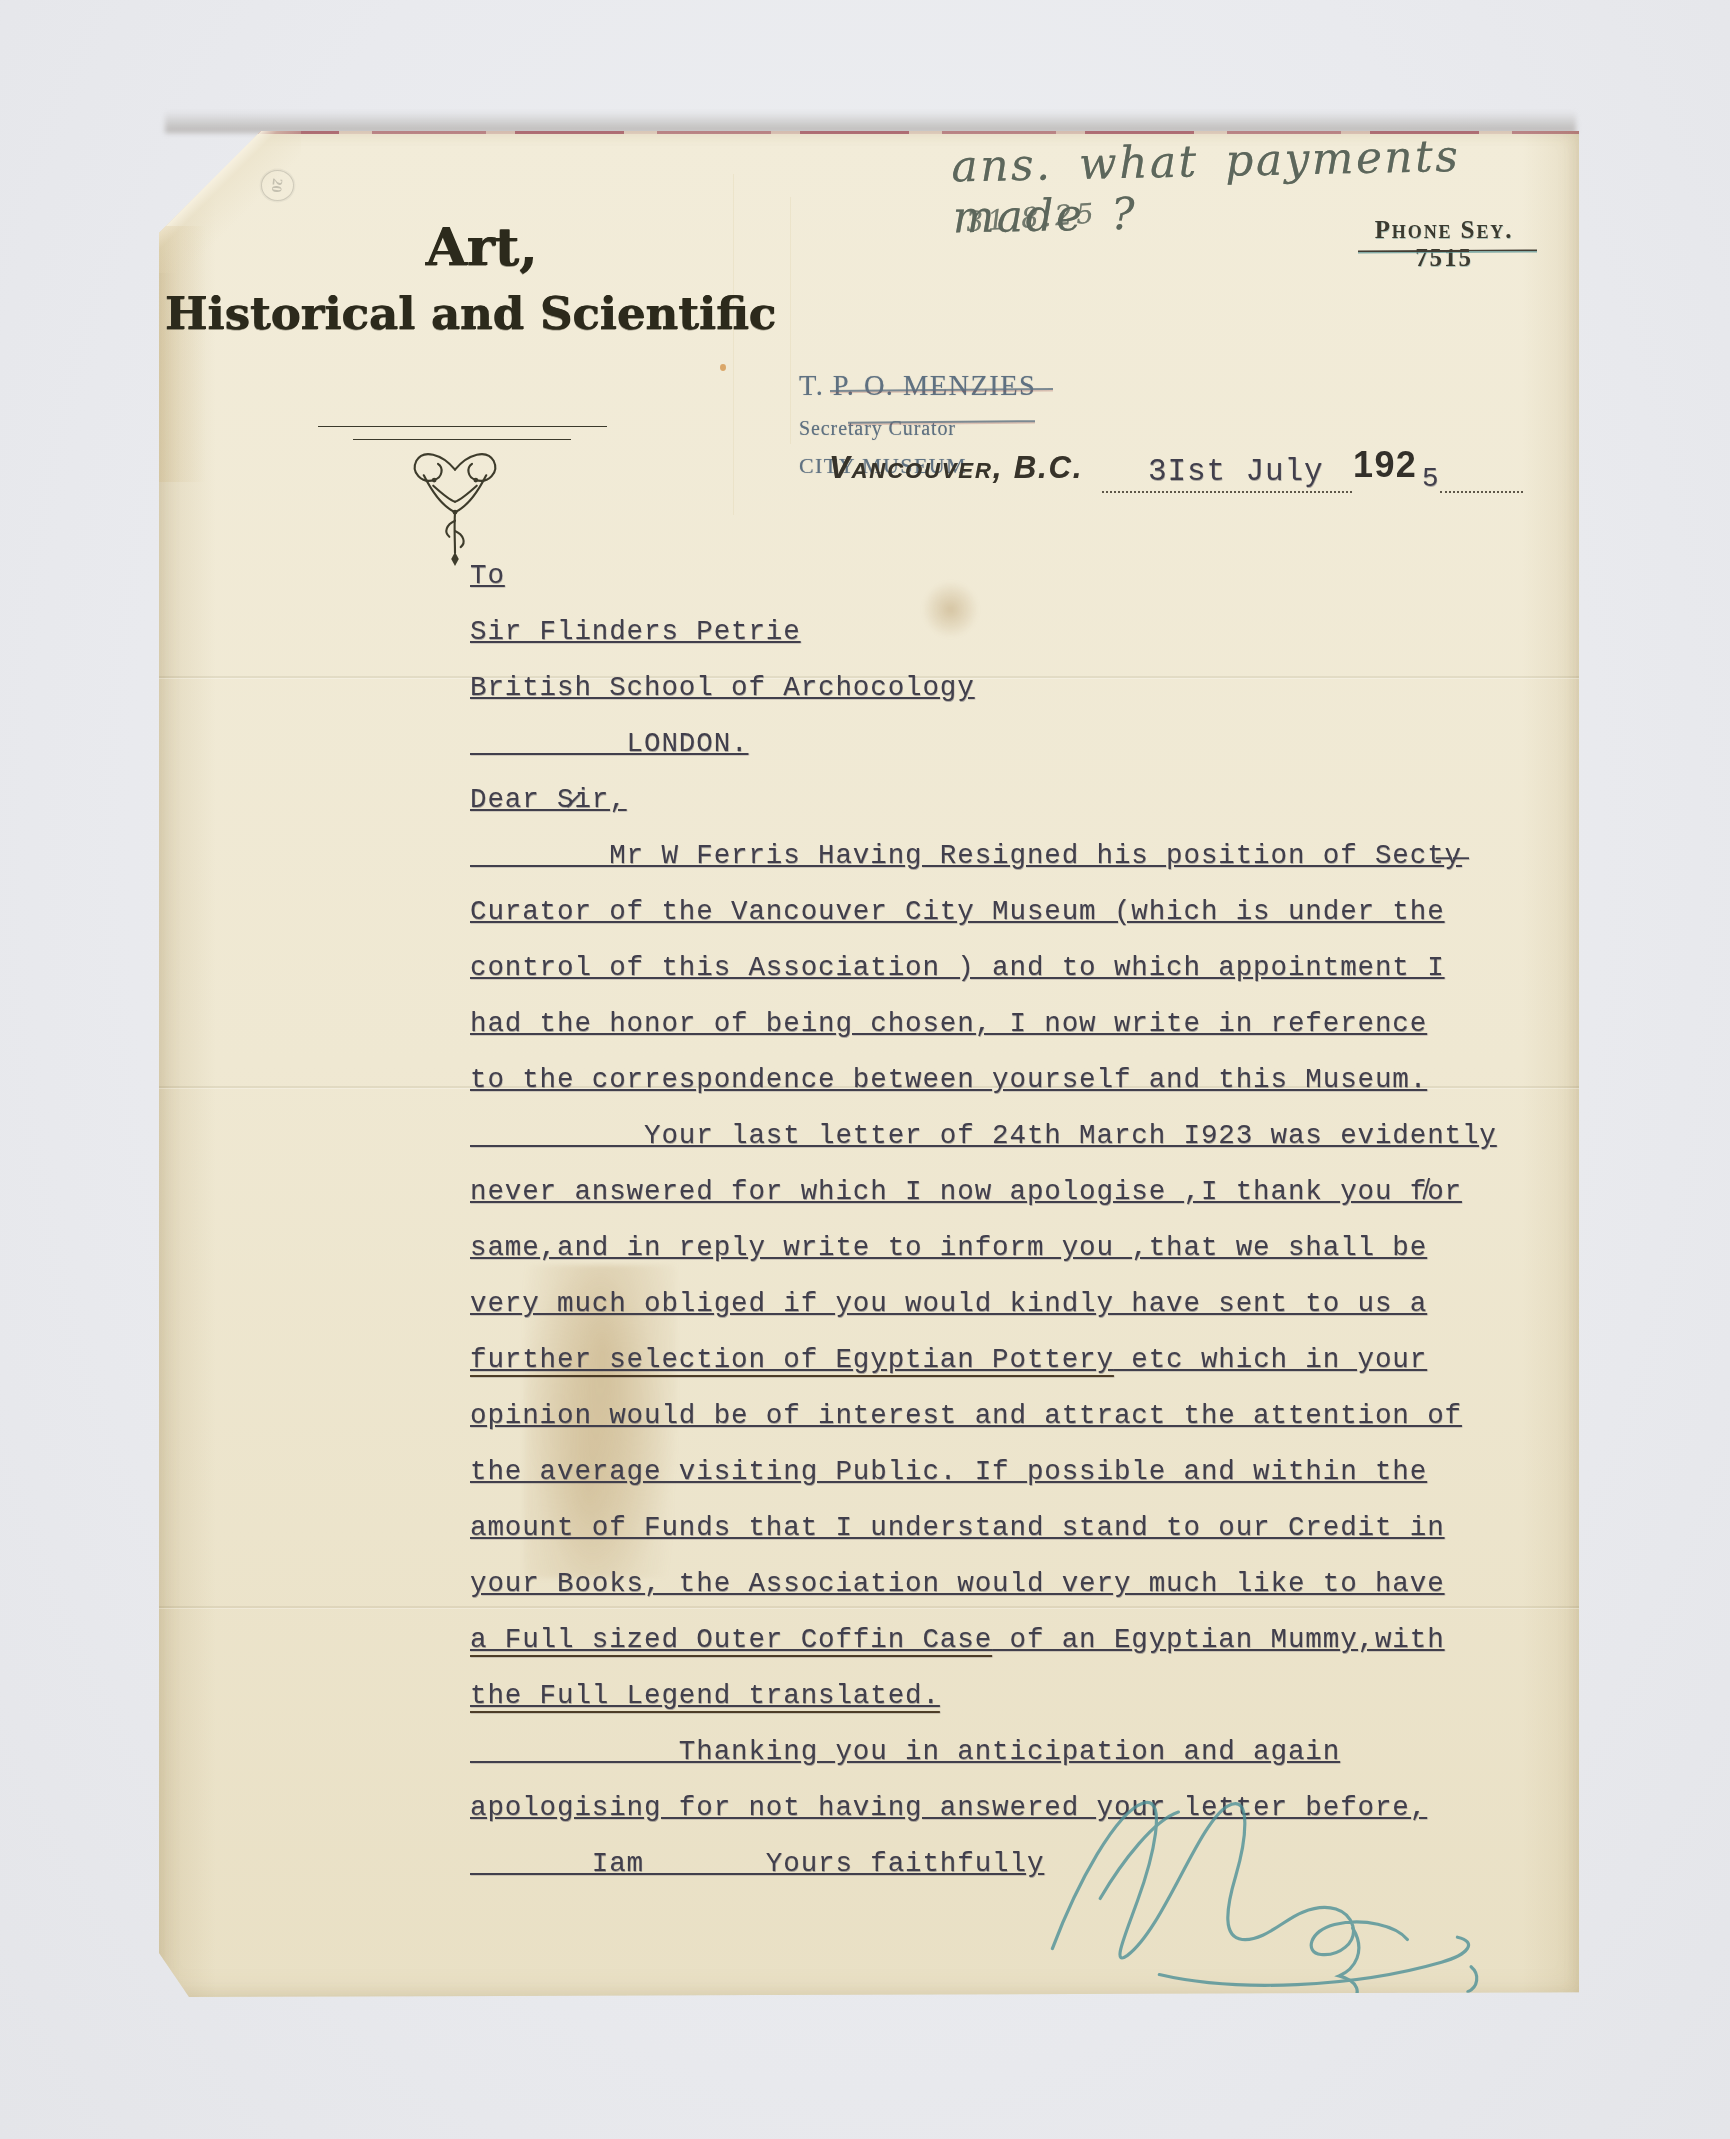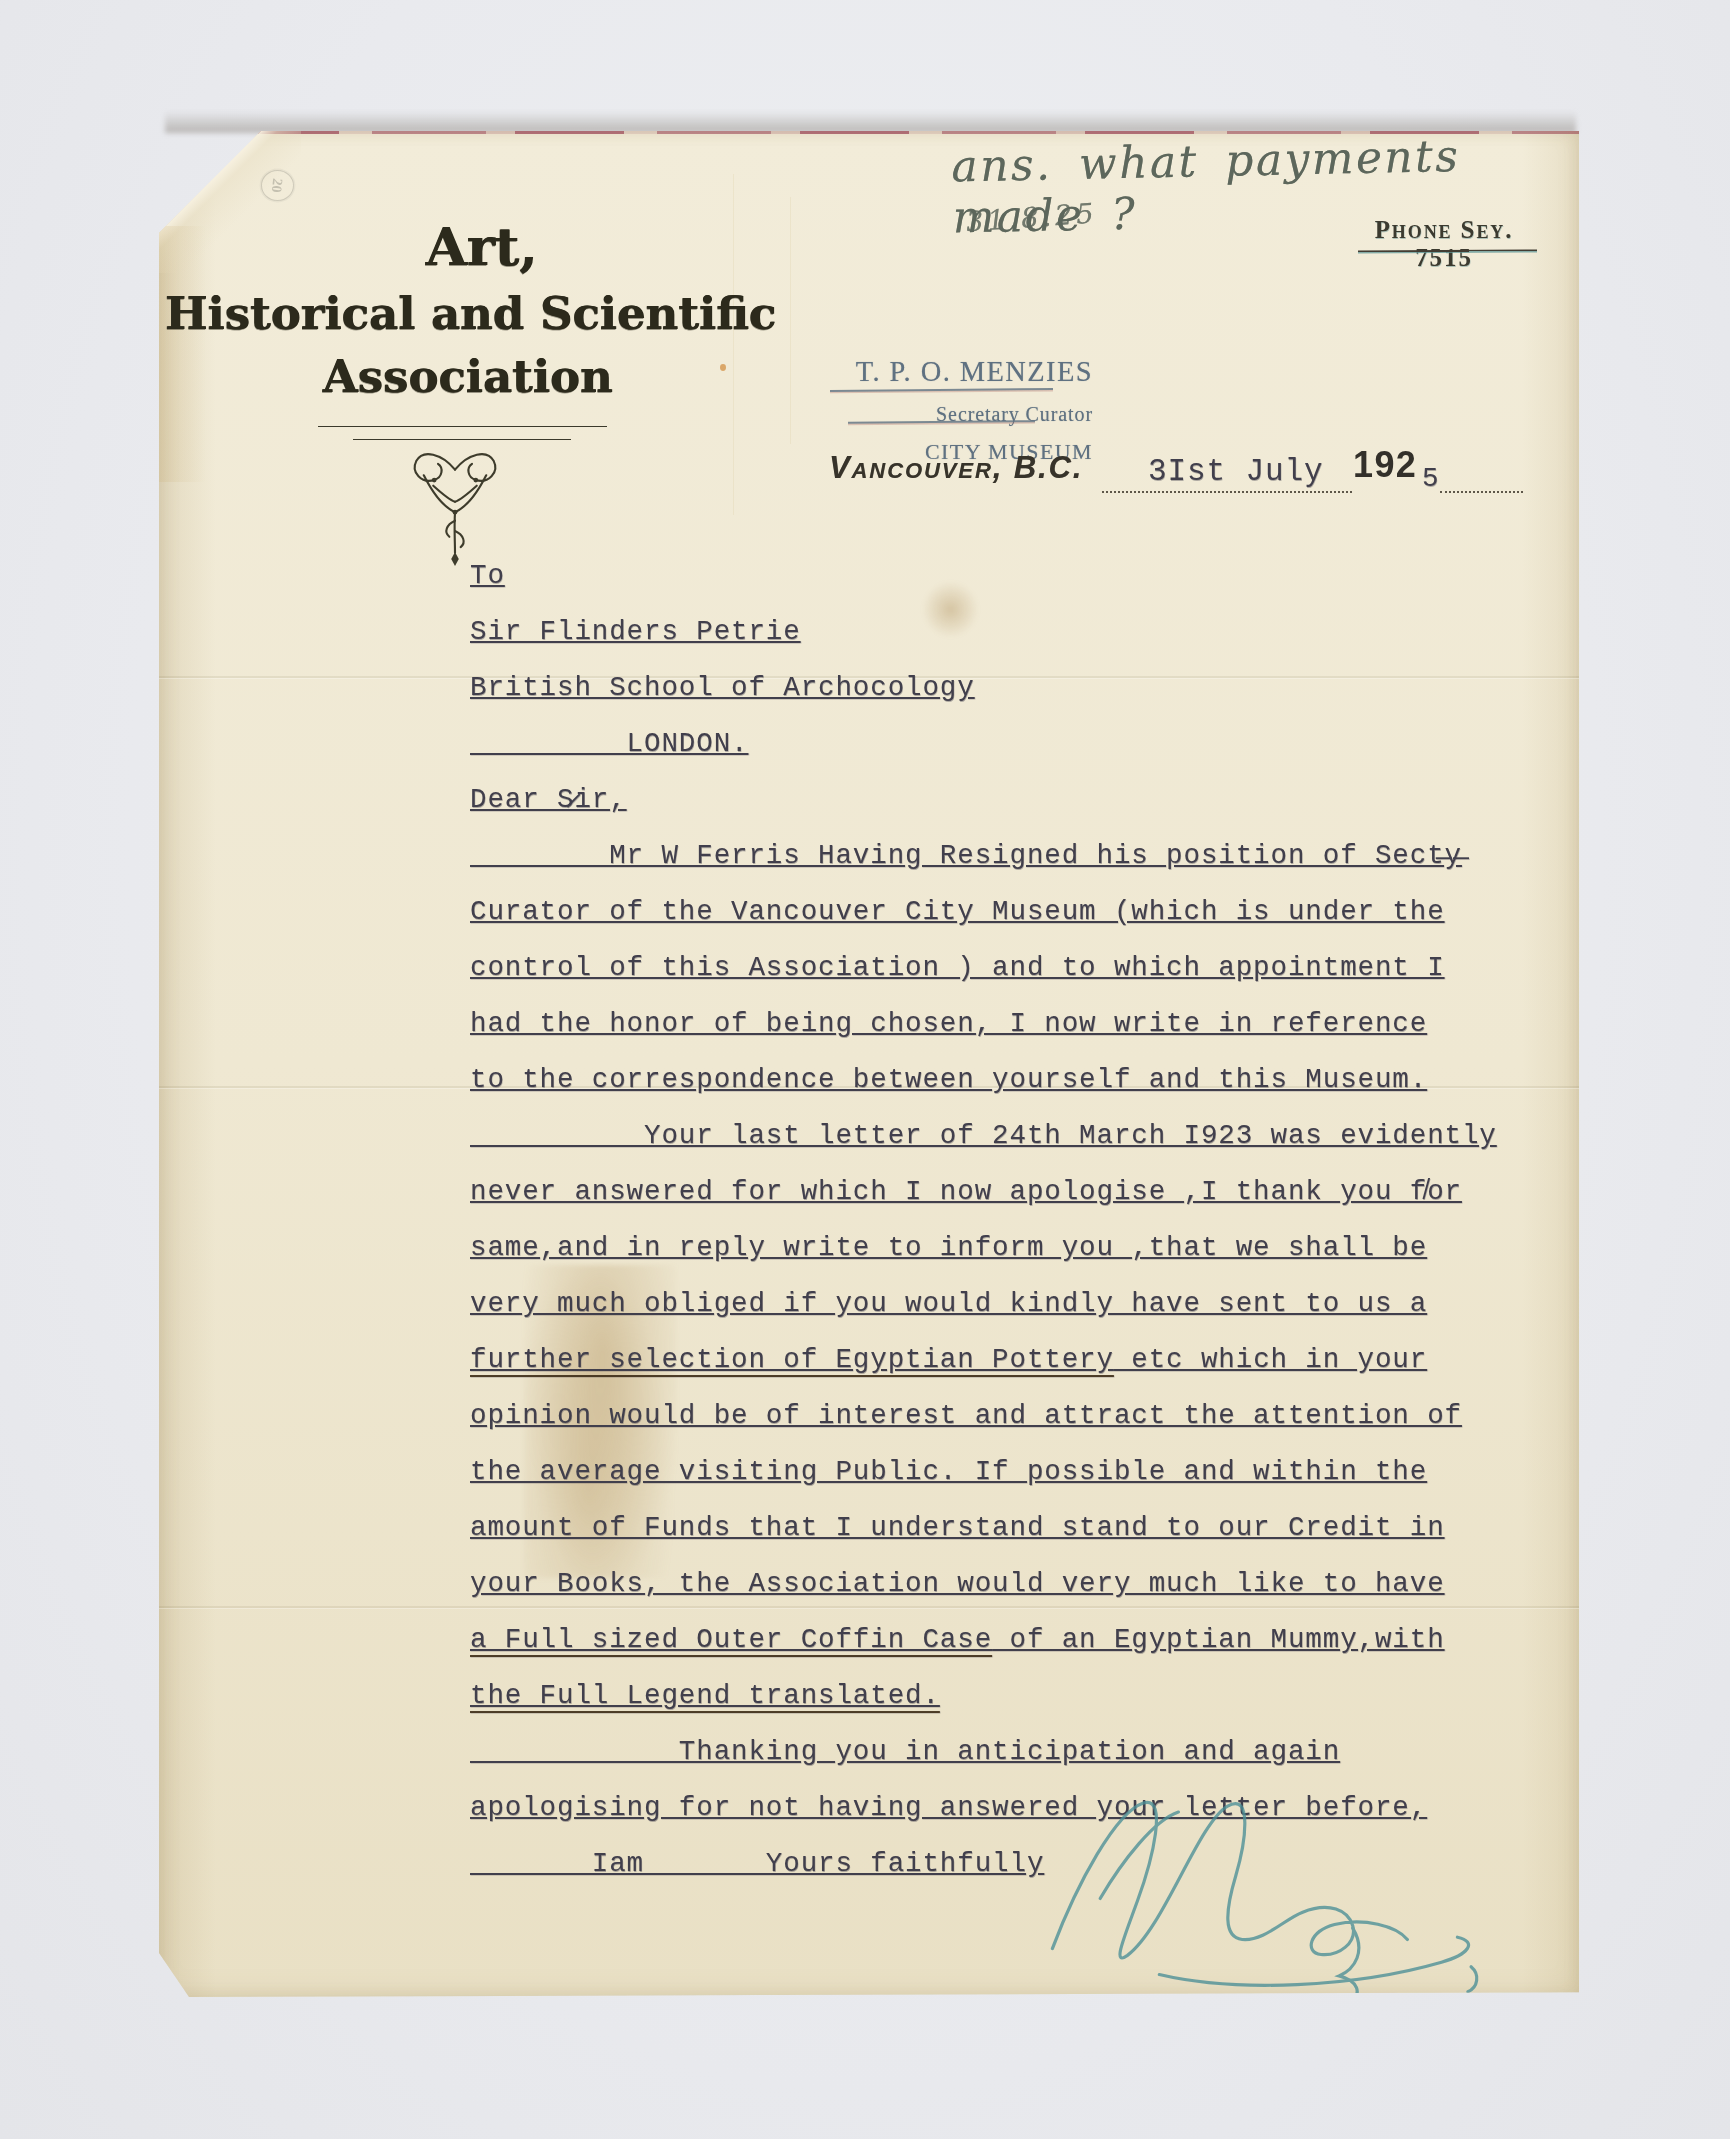--- a/index.html
+++ b/index.html
@@ -67,23 +67,23 @@
     font-family:"DejaVu Serif","Liberation Serif",serif;font-weight:bold;color:#2c2a1c;
     text-shadow:0.8px 0 0 currentColor, 0 0.5px 0 rgba(44,42,28,.45);}
   .lh1{font-size:53px;line-height:62px;padding-left:28px;}
   .lh2{font-size:45px;line-height:61px;margin-top:5.7px;text-align:right;}
   .lh3{font-size:45px;line-height:61px;margin-top:2.8px;}
   .lh-rule1{position:absolute;left:159px;top:295px;width:289px;height:1.4px;background:#3b392b;}
   .lh-rule2{position:absolute;left:194px;top:308px;width:218px;height:1.4px;background:#3b392b;}
   .ornament{position:absolute;left:244px;top:314px;}
 
   
-  .stamp{position:absolute;left:640px;width:294px;text-align:right;
+  .stamp{position:absolute;left:640px;width:294px;text-align:left;
     font-family:"Liberation Serif",serif;color:#5f7181;
-    text-shadow:0 0 0.9px rgba(95,113,129,.55);}
+    text-shadow:0 0 0.9px rgba(95,113,129,.55);margin-top:14px;}
   .stamp1{top:225px;font-size:28.5px;letter-spacing:1.4px;}
   .stamp2{top:272px;font-size:20px;letter-spacing:0.9px;}
   .stamp3{top:308px;font-size:22px;letter-spacing:1.4px;}
   .stamp-ul{position:absolute;height:1.9px;background:#5f7181;opacity:.8;transform:rotate(-.5deg);
     box-shadow:0 1.4px 0 rgba(150,60,60,.30);}
   .stamp-ul1{left:671px;top:258px;width:223px;}
   .stamp-ul2{left:689px;top:290px;width:187px;}
 
   
   .city{position:absolute;left:670px;top:319px;font-family:"Liberation Sans",sans-serif;
@@ -136,21 +136,20 @@
 
     <div class="handwrite annot">ans. what payments made ?</div>
     <div class="handwrite annot-date">31.8.25</div>
 
     <div class="phone">Phone Sey. 7515</div>
     <div class="phone-rule"></div>
 
     <div class="letterhead">
       <div class="lh1">Art,</div>
       <div class="lh2">Historical and Scientific</div>
-      <div class="lh3">Association</div>
     </div>
     <div class="lh-rule1"></div>
     <div class="lh-rule2"></div>
 
     <svg class="ornament" width="104" height="123" viewBox="0 0 220 260">
       <g fill="none" stroke="#3e3c2c" stroke-width="4.5" stroke-linecap="round">
         <path d="M110 52 C 82 18 42 8 28 34 C 16 58 40 82 66 74 C 84 68 86 48 74 40"></path>
         <path d="M110 52 C 138 18 178 8 192 34 C 204 58 180 82 154 74 C 136 68 134 48 146 40"></path>
         <path d="M44 64 C 66 108 88 132 110 142 C 132 132 154 108 176 64"></path>
         <path d="M64 86 C 84 104 98 116 110 120"></path>

